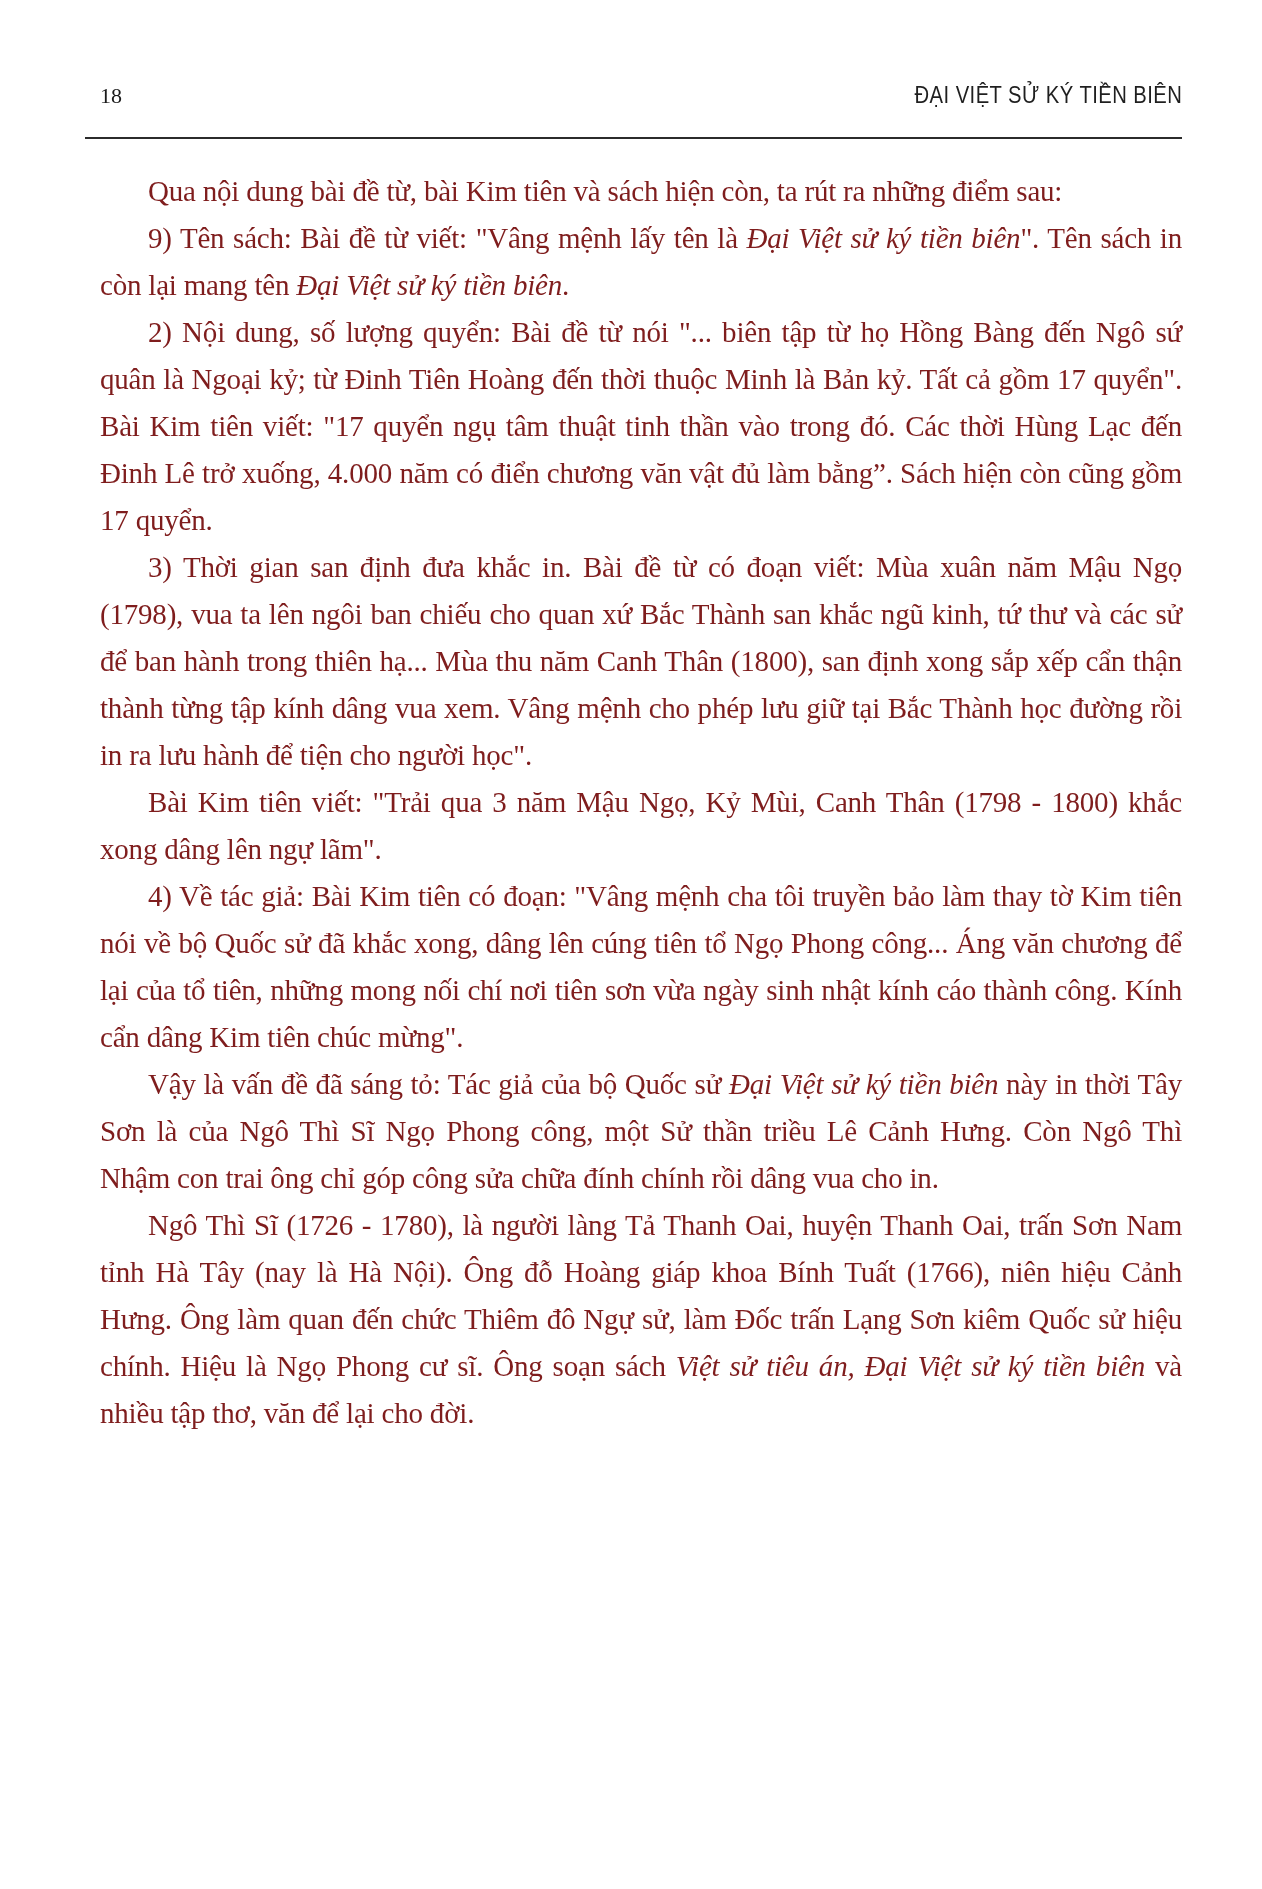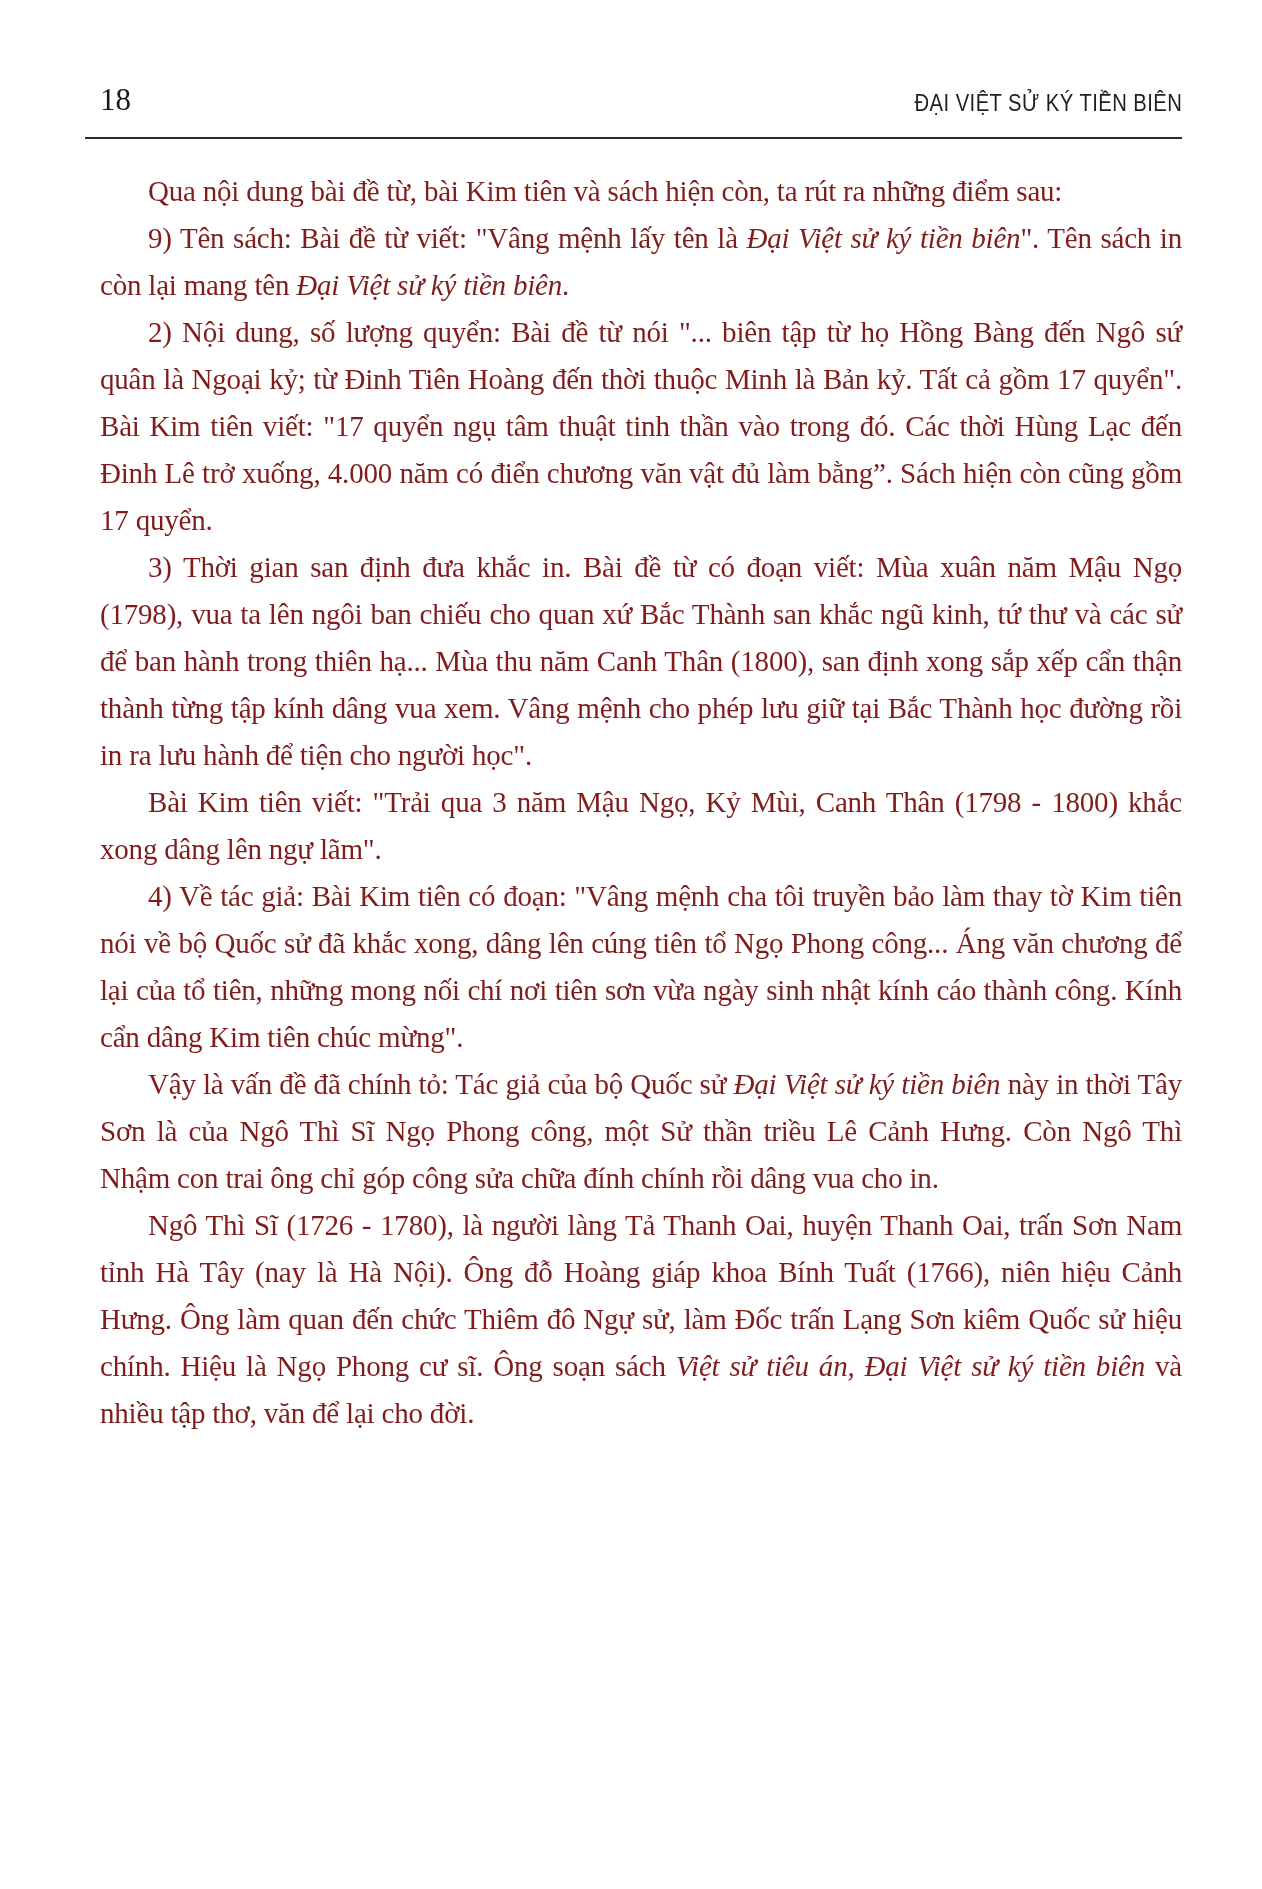--- a/index.html
+++ b/index.html
@@ -20,21 +20,21 @@
     position: absolute;
     left: 100px;
     top: 84px;
     width: 1082px;
     display: flex;
     justify-content: space-between;
     align-items: flex-end;
   }
   .page-num {
     font-family: "Liberation Serif", serif;
-    font-size: 31px;
+    font-size: 22px;
     line-height: 1;
     color: #1a1a1a;
   }
   .running-title {
     font-family: "Liberation Sans", sans-serif;
     font-size: 23px;
     line-height: 1;
     letter-spacing: 0.5px;
     color: #1f1f1f;
     display: inline-block;
@@ -89,19 +89,19 @@
     <p><span>2) Nội dung, số lượng quyển: Bài đề từ nói "... biên tập từ họ Hồng Bàng đến Ngô sứ quân là Ngoại kỷ; từ Đinh Tiên Hoàng đến thời thuộc Minh là Bản kỷ. Tất cả gồm 17 quyển". Bài Kim tiên viết: "17 quyển ngụ tâm thuật tinh thần vào trong đó. Các thời Hùng Lạc đến Đinh Lê trở xuống, 4.000 năm có điển chương văn vật đủ làm bằng”. Sách hiện còn cũng gồm 17 quyển.</span></p>
 
     <p><span>3) Thời gian san định đưa khắc in. Bài đề từ có đoạn viết: Mùa xuân năm Mậu Ngọ (1798), vua ta lên ngôi ban chiếu cho quan xứ Bắc Thành san khắc ngũ kinh, tứ thư và các sử để ban hành trong thiên hạ... Mùa thu năm Canh Thân (1800), san định xong sắp xếp cẩn thận thành từng tập kính dâng vua xem. Vâng mệnh cho phép lưu giữ tại Bắc Thành học đường rồi in ra lưu hành để tiện cho người học".</span></p>
 
     <p><span>Bài Kim tiên viết: "Trải qua 3 năm Mậu Ngọ, Kỷ Mùi, Canh Thân (1798 - 1800) khắc xong dâng lên ngự lãm".</span></p>
 
 
     <p><span>4) Về tác giả: Bài Kim tiên có đoạn: "Vâng mệnh cha tôi truyền bảo làm thay tờ Kim tiên nói về bộ Quốc sử đã khắc xong, dâng lên cúng tiên tổ Ngọ Phong công... Áng văn chương để lại của tổ tiên, những mong nối chí nơi tiên sơn vừa ngày sinh nhật kính cáo thành công. Kính cẩn dâng Kim tiên chúc mừng".</span></p>
 
 
-    <p><span>Vậy là vấn đề đã chính tỏ: Tác giả của bộ Quốc sử </span><span class="it">Đại Việt sử ký tiền biên</span><span> này in thời Tây Sơn là của Ngô Thì Sĩ Ngọ Phong công, một Sử thần triều Lê Cảnh Hưng. Còn Ngô Thì Nhậm con trai ông chỉ góp công sửa chữa đính chính rồi dâng vua cho in.</span></p>
+    <p><span>Vậy là vấn đề đã sáng tỏ: Tác giả của bộ Quốc sử </span><span class="it">Đại Việt sử ký tiền biên</span><span> này in thời Tây Sơn là của Ngô Thì Sĩ Ngọ Phong công, một Sử thần triều Lê Cảnh Hưng. Còn Ngô Thì Nhậm con trai ông chỉ góp công sửa chữa đính chính rồi dâng vua cho in.</span></p>
 
     <p><span>Ngô Thì Sĩ (1726 - 1780), là người làng Tả Thanh Oai, huyện Thanh Oai, trấn Sơn Nam tỉnh Hà Tây (nay là Hà Nội). Ông đỗ Hoàng giáp khoa Bính Tuất (1766), niên hiệu Cảnh Hưng. Ông làm quan đến chức Thiêm đô Ngự sử, làm Đốc trấn Lạng Sơn kiêm Quốc sử hiệu chính. Hiệu là Ngọ Phong cư sĩ. Ông soạn sách </span><span class="it">Việt sử tiêu án, Đại Việt sử ký tiền biên</span><span> và nhiều tập thơ, văn để lại cho đời.</span></p>
 
   </div>
 
 </div>
 
 </body></html>

